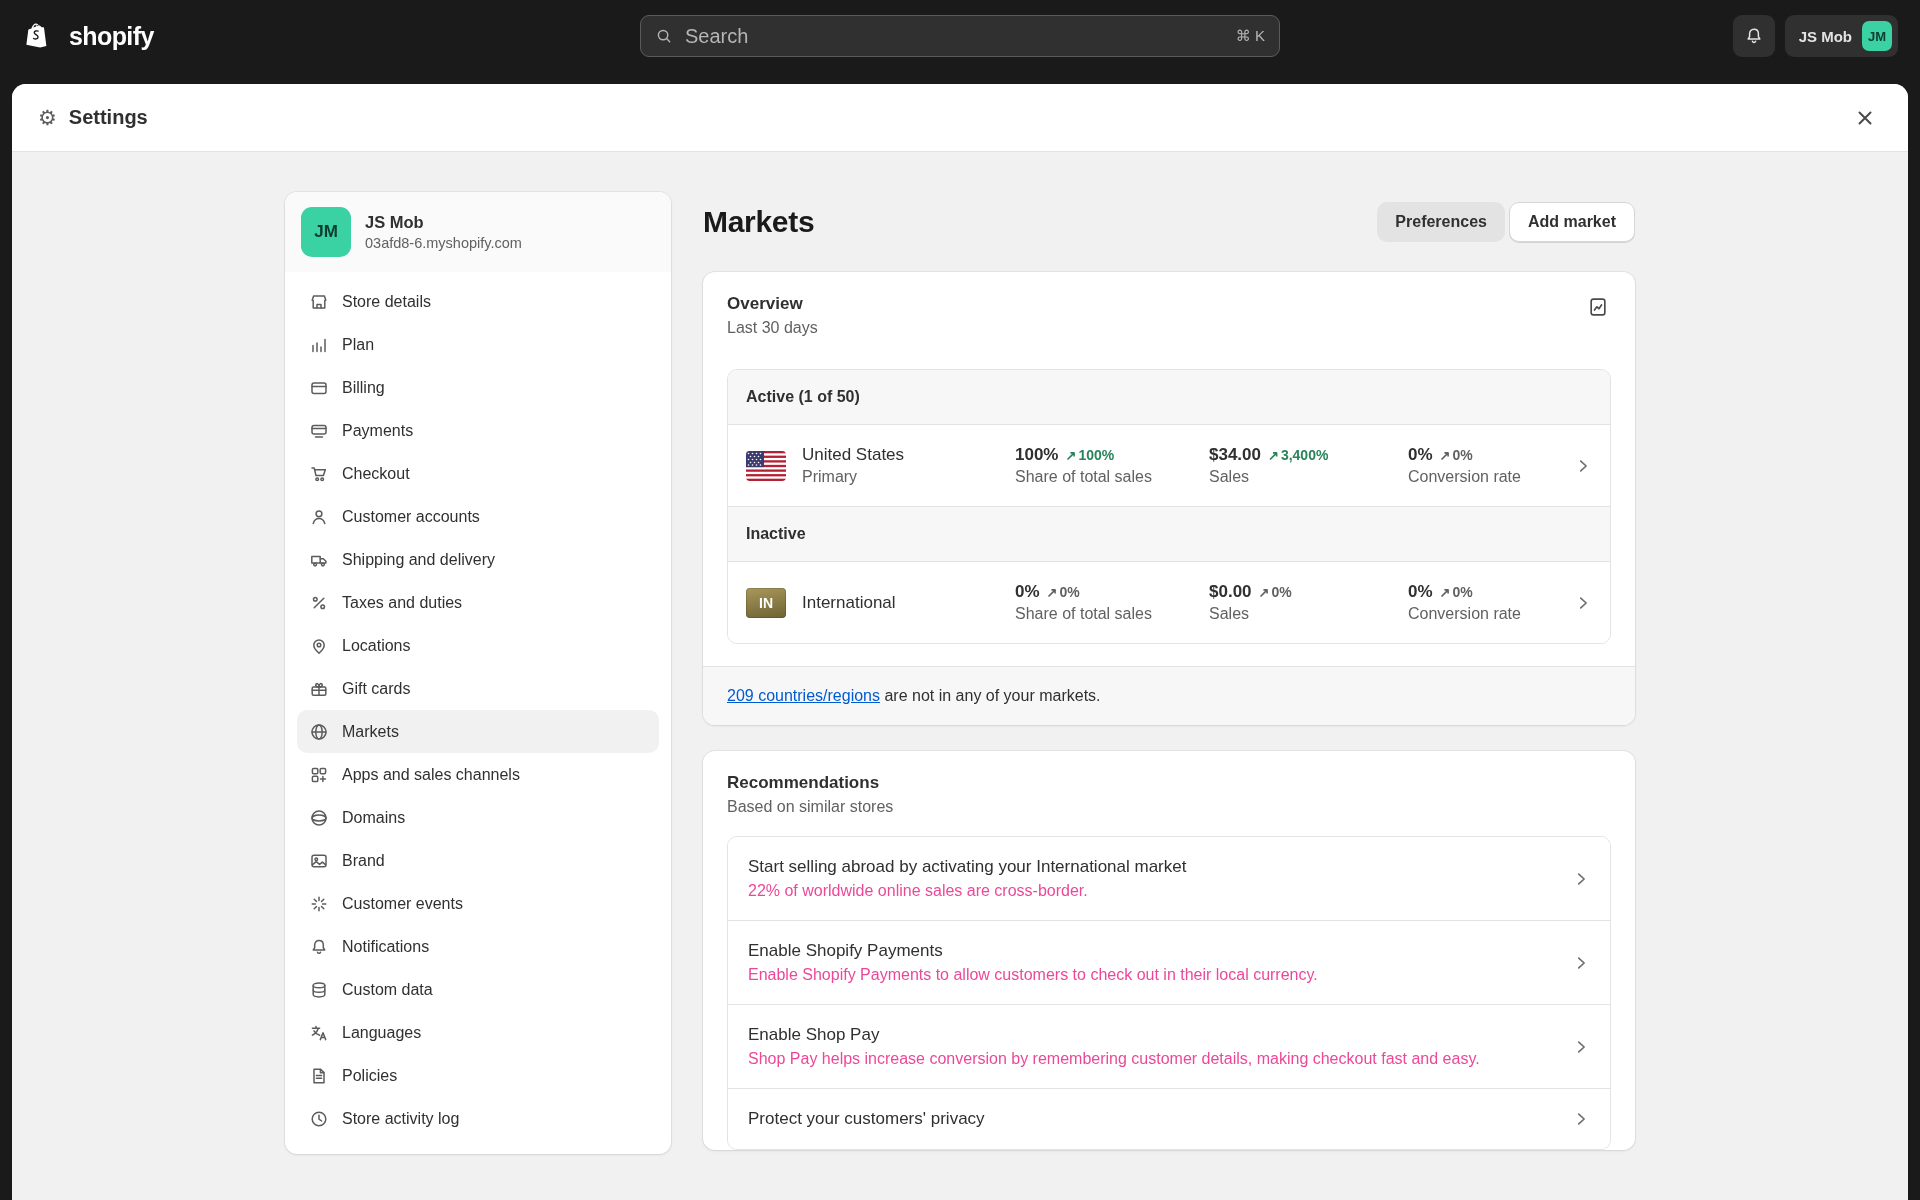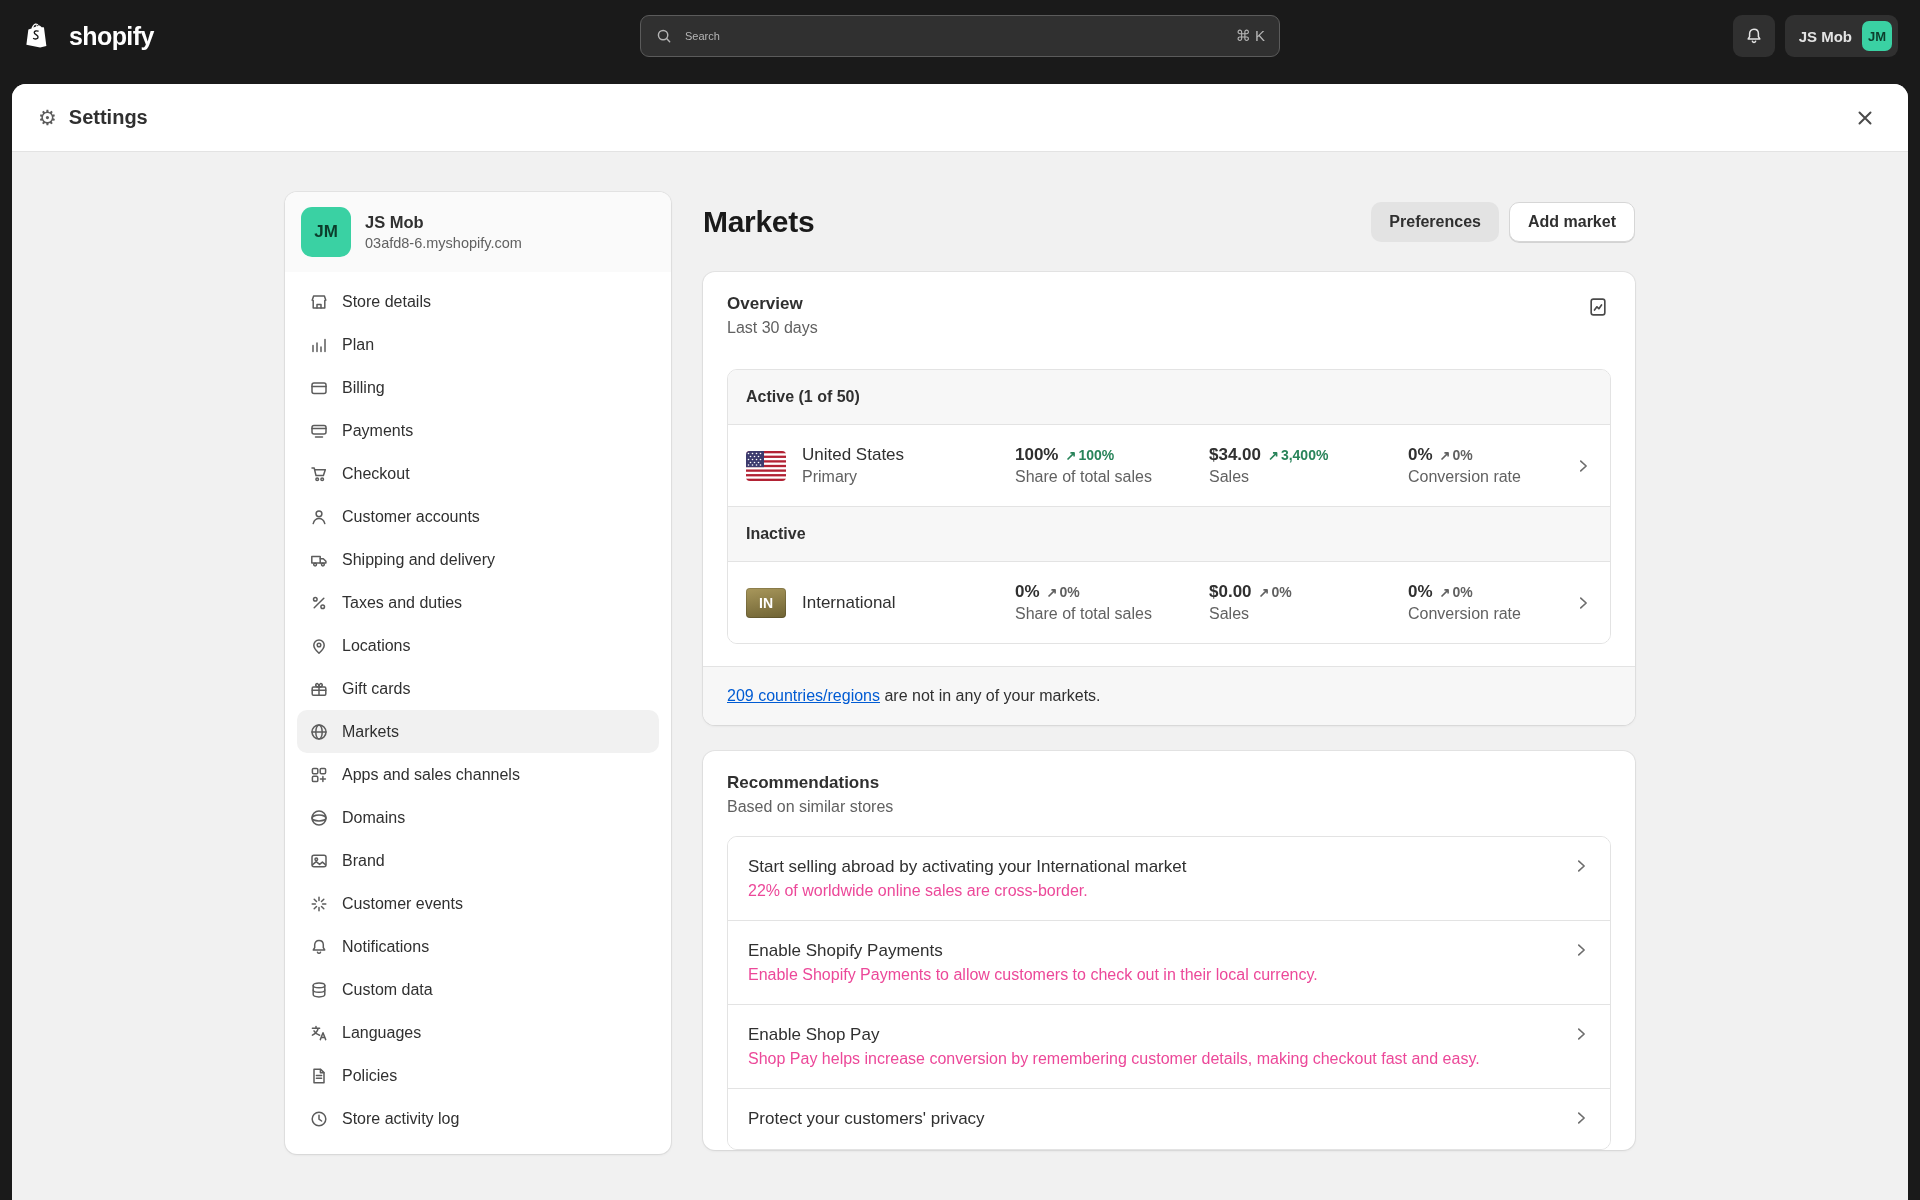--- a/index.html
+++ b/index.html
@@ -10,21 +10,21 @@
   }
 
   
   .topbar { height:72px; display:flex; align-items:center; padding:0 22px; position:relative; }
   .brand { display:flex; align-items:center; gap:17px; cursor:pointer; }
   .brand-name { color:#fff; font-size:25px; font-weight:700; letter-spacing:-0.6px; }
   .search { position:absolute; left:50%; top:15px; transform:translateX(-50%);
     width:640px; height:42px; background:#303030; border:1px solid #5b5b5b; border-radius:9px;
     display:flex; align-items:center; gap:10px; padding:0 14px; }
   .search-input { flex:1; background:transparent; border:none; outline:none; color:#d946ef;
-    font-size:11px; font-family:inherit; }
+    font-size:20px; font-family:inherit; }
   .search-input::placeholder { color:#b5b5b5; }
   .kbd { color:#b5b5b5; font-size:15px; white-space:nowrap; }
   .top-right { margin-left:auto; display:flex; align-items:center; gap:10px; }
   .icon-btn { width:42px; height:42px; border-radius:9px; background:#303030; border:none;
     display:flex; align-items:center; justify-content:center; cursor:pointer; }
   .user-chip { height:42px; background:#303030; border:none; border-radius:9px; display:flex;
     align-items:center; gap:10px; padding:0 6px 0 14px; cursor:pointer; font-family:inherit; }
   .user-name { color:#e3e3e3; font-size:15px; font-weight:600; }
   .user-avatar { width:30px; height:30px; border-radius:7px; background:#3ad1a3; color:#0c3d2c;
     font-size:13px; font-weight:700; display:flex; align-items:center; justify-content:center; }
@@ -55,21 +55,21 @@
   .mi { display:flex; align-items:center; gap:13px; height:43px; padding:0 12px; border-radius:10px;
     font-size:16px; color:#303030; cursor:pointer; }
   .mi.sel { background:#f1f1f1; }
   .mi-ic { display:flex; width:20px; height:20px; flex:none; }
   .mi-label { white-space:nowrap; }
 
   
   .main { width:932px; }
   .page-head { display:flex; align-items:center; margin:8px 0 28px; height:44px; }
   .page-head h1 { font-size:30px; font-weight:700; color:#1a1a1a; margin:0; letter-spacing:-0.3px; }
-  .actions { margin-left:auto; display:flex; gap:10px; }
+  .actions { margin-left:auto; display:flex; gap:4px; }
   .btn { height:40px; padding:0 18px; border-radius:10px; font-size:16px; font-weight:600;
     font-family:inherit; color:#303030; cursor:pointer; }
   .btn.gray { background:#e3e3e3; border:none; }
   .btn.white { background:#fff; border:1px solid #d6d6d6; box-shadow:0 1px 0 rgba(0,0,0,0.12); }
 
   .card-head { display:flex; align-items:flex-start; padding:22px 24px 20px; }
   .card-title { font-size:17px; font-weight:700; color:#303030; }
   .card-sub { font-size:16px; color:#616161; margin-top:5px; }
   .export { margin-left:auto; background:none; border:none; cursor:pointer; padding:2px; display:flex; }
 
@@ -97,21 +97,21 @@
   .arr { font-size:13px; }
   .stat-label { display:block; font-size:16px; color:#616161; margin-top:3px; }
   .chev { margin-left:auto; display:flex; flex:none; }
 
   .ofoot { margin-top:22px; background:#f7f7f7; border-top:1px solid #e3e3e3; padding:20px 24px;
     font-size:16px; color:#303030; border-radius:0 0 12px 12px; }
   .link { color:#005bd3; text-decoration:underline; cursor:pointer; }
 
   .recs { margin-top:26px; }
   .rec-list { margin:0 24px 24px; border:1px solid #e3e3e3; border-radius:10px; overflow:hidden; }
-  .rrow { display:flex; gap:16px; padding:20px; border-bottom:1px solid #e3e3e3;
+  .rrow { display:flex; align-items:center; gap:16px; padding:20px; border-bottom:1px solid #e3e3e3;
     background:#fff; cursor:pointer; }
   .rrow:last-child { border-bottom:none; }
   .rtext { flex:1; }
   .rtitle { display:block; font-size:17px; color:#303030; }
   .rdesc { display:block; font-size:16px; color:#ec4899; margin-top:5px; max-width:760px; }
   .rdesc:empty { display:none; }
 
   svg.ic { stroke:#5c5c5c; stroke-width:1.5; fill:none; stroke-linecap:round; stroke-linejoin:round; }
   svg.chv { stroke:#6d6d6d; stroke-width:1.8; fill:none; stroke-linecap:round; stroke-linejoin:round; }
 </style>

